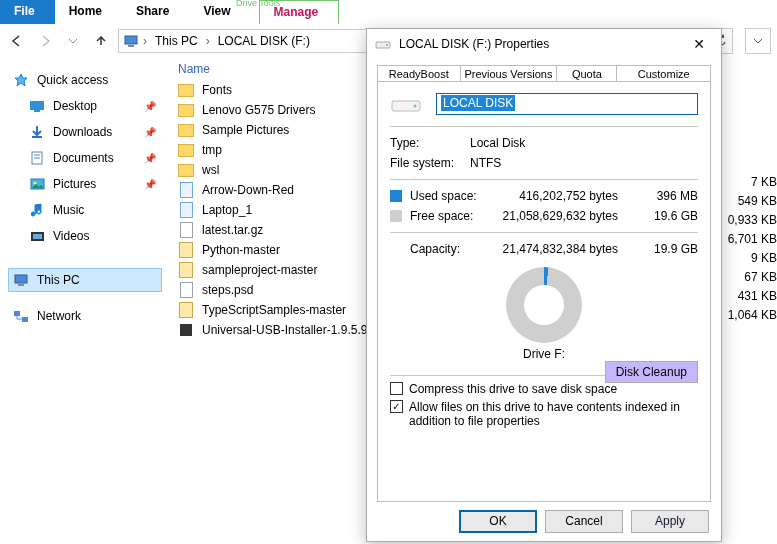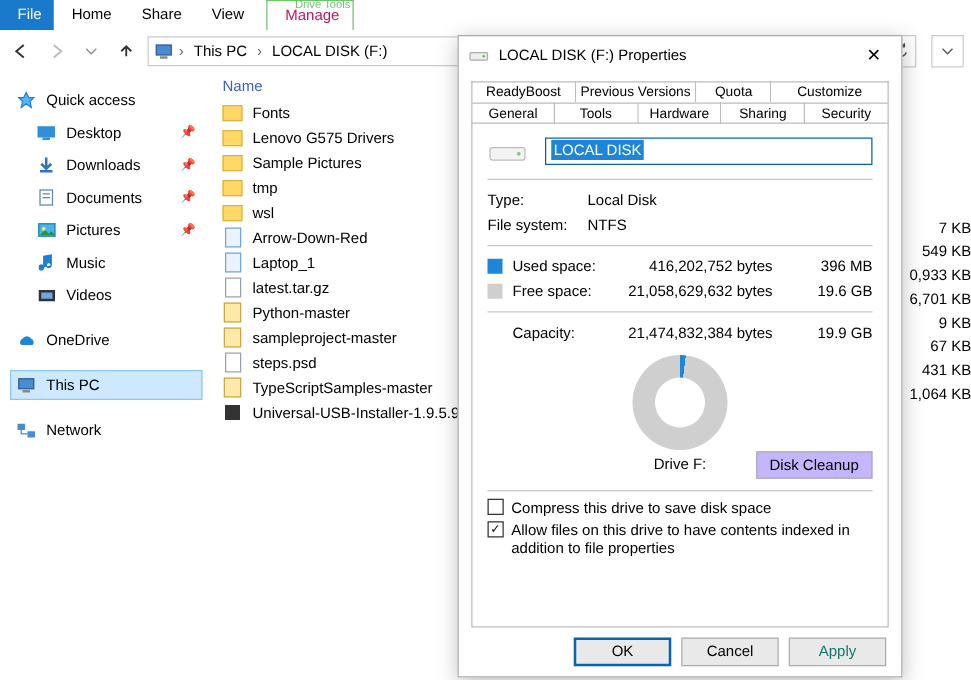--- a/index.html
+++ b/index.html
@@ -1,19 +1,19 @@
 <!DOCTYPE html>
 <html><head>
 <meta charset="utf-8">
 <style>
   * { box-sizing: border-box; font-family: "Segoe UI", Tahoma, sans-serif; font-size: 12px; }
   html, body { margin: 0; padding: 0; width: 777px; height: 544px; background: #fff; overflow: hidden; }
   
   .ribbon { display: flex; align-items: stretch; height: 24px; }
-  .ribbon-tab { padding: 4px 10px 4px 14px; cursor: default; }
+  .ribbon-tab { padding: 4px 20px 4px 14px; cursor: default; font-weight: bold; }
   .file-tab { background: #1979ca; color: #fff; }
   .ribbon-tab.active { border:1px solid #70c46c; border-bottom:none; color:#be185d; }
   .tools-label { position:absolute; left:236px; top:-2px; font-size:9px; color:#70c46c; pointer-events:none;}
   
   .navrow { display:flex; align-items:center; height:34px; padding:4px 6px; gap:6px; }
   .nav-btn { width:22px; height:22px; display:flex; align-items:center; justify-content:center; color:#555; }
   .nav-btn.disabled { color:#bbb; }
   .addrbar { flex:1; border:1px solid #ccc; height:24px; display:flex; align-items:center; padding:0 4px; gap:4px;}
   .crumb { padding:2px 4px; }
   .crumb-sep { color:#666; }
@@ -64,21 +64,21 @@
   .space-row .lab{ width:92px;} .space-row .bytes{ width:130px; text-align:right; padding-right:14px;} .space-row .hr-size{flex:1; text-align:right;}
   .donut { width:76px; height:76px; border-radius:50%; background:conic-gradient(#1e86d8 0 7deg,#cfcfcf 7deg 360deg); margin:8px auto 4px auto; position:relative;}
   .donut::after{content:"";position:absolute;inset:18px;border-radius:50%;background:#fff;}
   .drive-label{ text-align:center; margin-top:2px;}
   .cleanup-btn { position:absolute; right:12px; bottom:118px; border:1px solid #adadad; background:#c4b5fd; padding:3px 10px; }
   .chk-row { display:flex; align-items:flex-start; gap:6px; margin:4px 0; }
   .chk { width:13px; height:13px; border:1px solid #333; display:inline-flex; align-items:center; justify-content:center; font-size:10px; line-height:1; flex:0 0 13px;}
   .btnrow { display:flex; gap:8px; justify-content:flex-end; padding:8px 12px; }
   .btn { border:1px solid #adadad; background:#e9e9e9; width:78px; height:23px; text-align:center; line-height:21px;}
   .btn.primary { border:2px solid #0a64ad; background:#e9e9e9; line-height:19px;}
-  .btn.disabled { color:#0f766e; }
+  .btn.disabled { color:#0f172a; }
 </style>
 </head>
 <body>
 
 <div class="ribbon" style="position:relative;">
   <div class="ribbon-tab file-tab">File</div>
   <div class="ribbon-tab">Home</div>
   <div class="ribbon-tab">Share</div>
   <div class="ribbon-tab">View</div>
   <div style="width:8px"></div>
@@ -195,28 +195,20 @@
     <div class="side-item side-indent">
         <span class="icon video-ico">
           <svg width="15" height="11">
             <rect x="1" y="1" width="13" height="9" fill="#333"></rect>
             <rect x="3" y="3" width="9" height="5" fill="#6fa7df"></rect>
           </svg>
         </span>
         <span>Videos</span>
       </div>
     <div style="height:8px"></div>
-    <div class="side-item">
-        <span class="icon cloud-ico">
-          <svg width="16" height="11">
-            <path d="M4 9 A3 3 0 0 1 5 4 A4 4 0 0 1 12 4 A3 3 0 0 1 13 9 Z" fill="#1e86d8"></path>
-          </svg>
-        </span>
-        <span>OneDrive</span>
-      </div>
     <div style="height:8px"></div>
     <div class="side-item sel">
         <span class="icon pc-ico">
           <svg width="16" height="14">
             <rect x="2" y="2" width="12" height="8" fill="#4a8bd6" stroke="#2c5a96"></rect>
             <rect x="5" y="11" width="6" height="2" fill="#888"></rect>
           </svg>
         </span>
         <span>This PC</span>
       </div>
@@ -319,27 +311,20 @@
     <span class="t">LOCAL DISK (F:) Properties</span>
     <span class="dlg-close">✕</span>
   </div>
   <div class="tabs-area">
     <div class="tabstrip" id="tabs1">
         <div class="tab" style="width: 25%;">ReadyBoost</div>
         <div class="tab" style="width: 29%;">Previous Versions</div>
         <div class="tab" style="width: 18%;">Quota</div>
         <div class="tab" style="width: 28%;">Customize</div>
       </div>
-    <div class="tabstrip row2" id="tabs2">
-        <div class="tab active" style="width: 20%;">General</div>
-        <div class="tab" style="width: 20%;">Tools</div>
-        <div class="tab" style="width: 20%;">Hardware</div>
-        <div class="tab" style="width: 20%;">Sharing</div>
-        <div class="tab" style="width: 20%;">Security</div>
-      </div>
   </div>
   <div class="tab-panel">
     <div class="drive-row">
       <span class="icon drive-ico" style="width:32px;height:24px;">
           <svg width="32" height="22">
             <rect x="2" y="8" width="28" height="10" rx="2" fill="#f3f3f3" stroke="#bcbcbc"></rect>
             <circle cx="25" cy="13" r="1.5" fill="#7c7"></circle>
           </svg>
         </span>
       <div class="drive-input"><span>LOCAL DISK</span></div>

